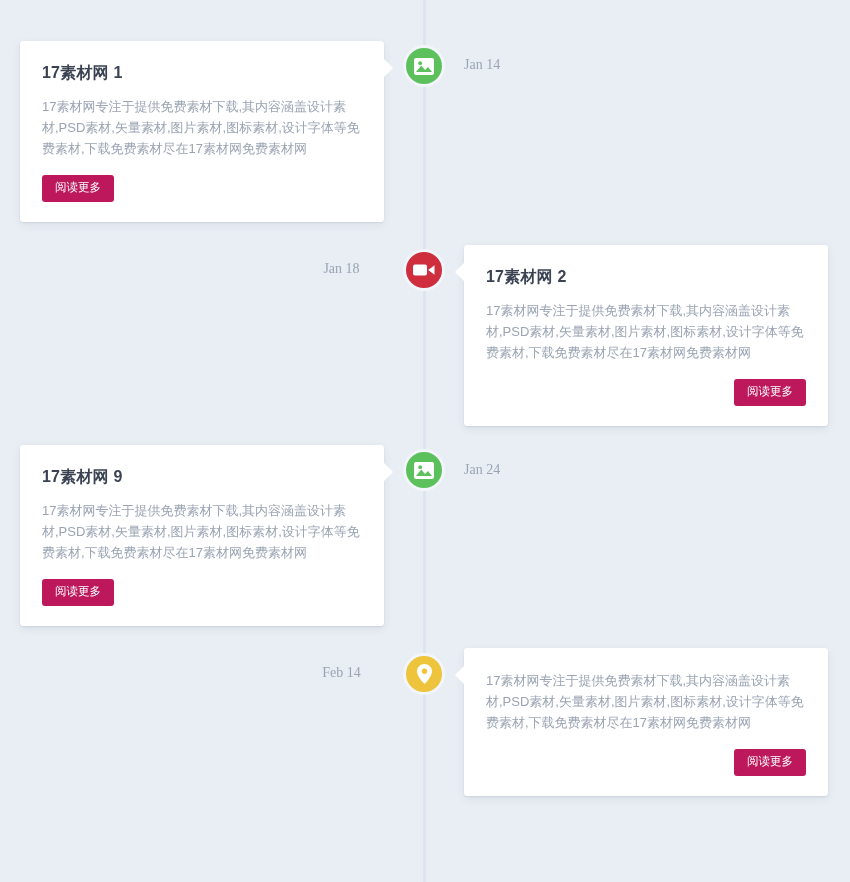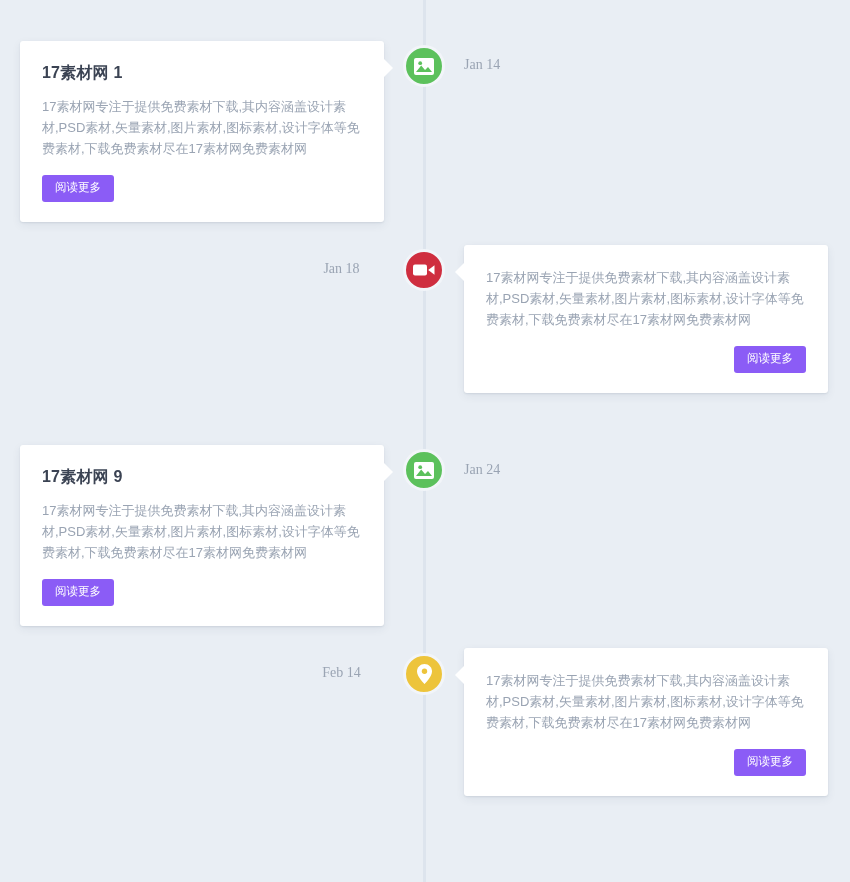--- a/index.html
+++ b/index.html
@@ -83,21 +83,21 @@
     font-size: 13px;
     line-height: 21px;
     color: #9aa4b3;
     word-break: break-all;
   }
 
   .tl-btn {
     display: inline-block;
     margin-top: 16px;
     padding: 7px 13px 8px 13px;
-    background: #8b5cf6;
+    background: #be185d;
     color: #ffffff;
     border: none;
     border-radius: 3px;
     font-size: 11.5px;
     font-family: inherit;
     line-height: 1;
     cursor: pointer;
   }
   .tl-btn-row { display: block; }
   .tl-item.right .tl-btn-row { text-align: right; }
@@ -144,20 +144,21 @@
           <svg width="20" height="17" viewBox="0 0 20 17">
             <rect x="0" y="0" width="20" height="17" rx="2" fill="#ffffff"></rect>
             <circle cx="6.2" cy="5.2" r="1.9" fill="#5cc15c"></circle>
             <path d="M2 14 L7.2 7.6 L11 12 L14 9 L18 14 Z" fill="#5cc15c"></path>
           </svg>
         </div>
         <div class="tl-date" style="top: 57px;">Jan 14</div>
       </div>
       <div class="tl-item right" style="top: 0px;">
         <div class="tl-card" style="top: 245px;">
+          <h3 class="tl-title">17素材网 2</h3>
           <p class="tl-body">17素材网专注于提供免费素材下载,其内容涵盖设计素材,PSD素材,矢量素材,图片素材,图标素材,设计字体等免费素材,下载免费素材尽在17素材网免费素材网</p>
           <div class="tl-btn-row"><button class="tl-btn">阅读更多</button></div>
         </div>
         <div class="tl-badge" style="top: 249px; background: rgb(207, 46, 63);">
           <svg width="22" height="14" viewBox="0 0 22 14">
             <rect x="0" y="1.5" width="14" height="11" rx="2" fill="#ffffff"></rect>
             <path d="M15.2 7 L21.5 2.2 L21.5 11.8 Z" fill="#ffffff"></path>
           </svg>
         </div>
         <div class="tl-date" style="top: 261px;">Jan 18</div>

